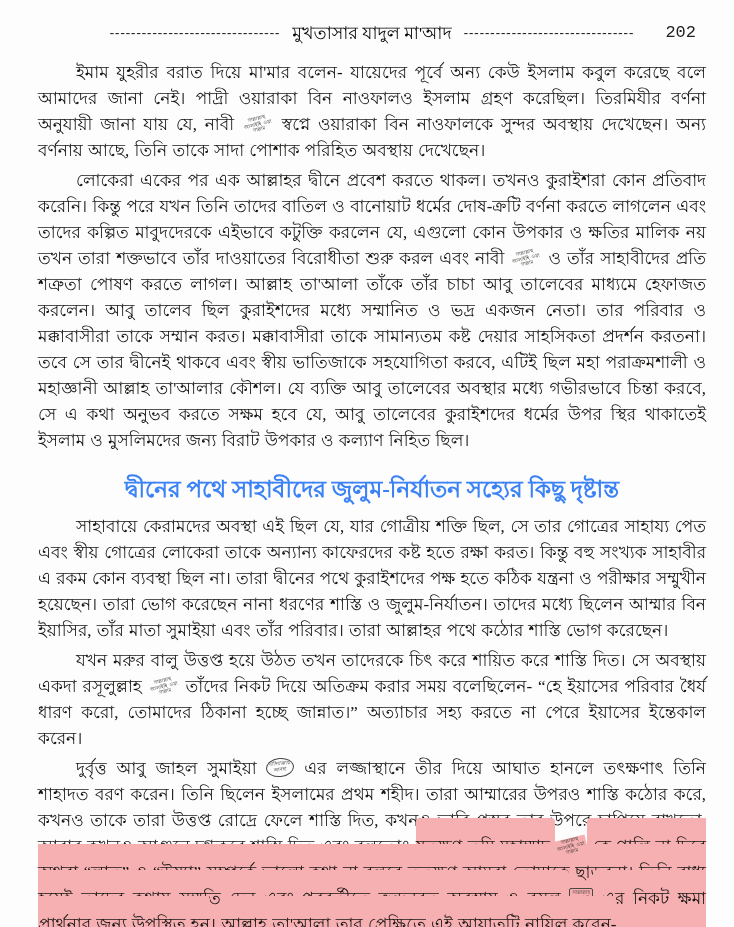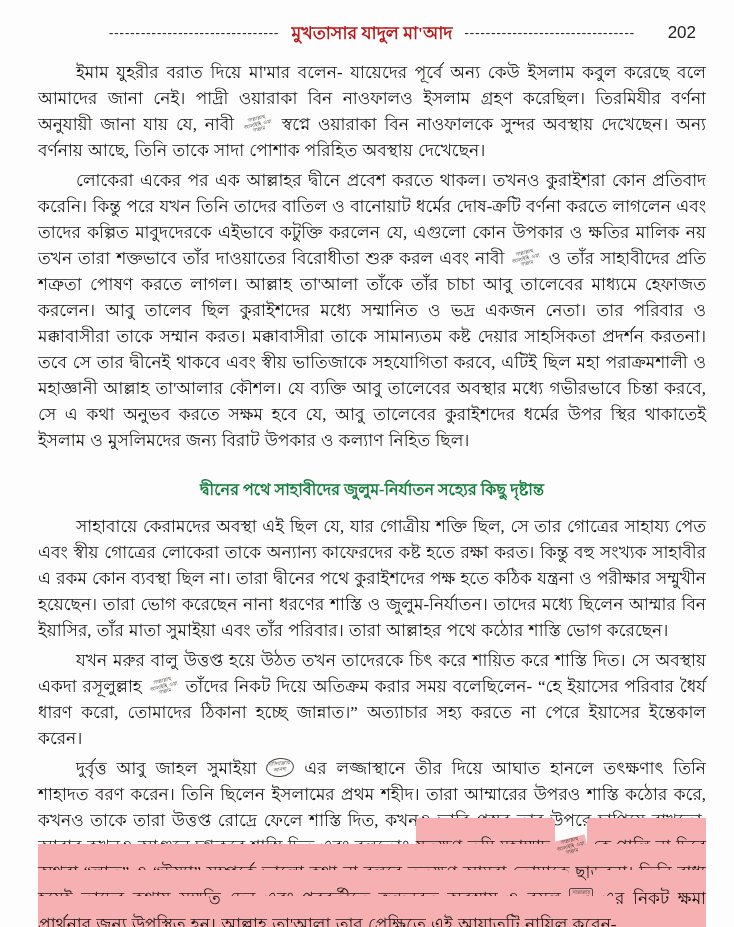--- a/index.html
+++ b/index.html
@@ -30,51 +30,51 @@
   }
   .rule-dashes {
     font-size: 13px;
     font-weight: bold;
     letter-spacing: 1px;
     color: #1d1b19;
     vertical-align: 2px;
   }
   .book-title {
     font-size: 17.5px;
-    font-weight: bold;
+    font-weight: normal;
     margin: 0 8px;
-    color: #b91c1c;
+    color: #000000;
   }
   .page-number {
     position: absolute;
     right: 14px;
     top: 0;
     font-size: 17px;
-    font-family: Liberation Sans, sans-serif;
+    font-family: Liberation Mono, monospace;
     color: #242220;
   }
   
   .page-body { }
   .para {
     margin: 4px;
     font-size: 17px;
     line-height: 26px;
     text-align: justify;
     text-indent: 38px;
     font-weight: 500;
     word-spacing: 1px;
   }
   .section-heading {
     margin: 22px 0 10px 0;
     text-align: center;
     text-indent: 0;
-    font-size: 16px;
+    font-size: 23px;
     line-height: 28px;
     font-weight: bold;
-    color: #15803d;
+    color: #3b82f6;
   }
   .txt { }
   .hl-text {
     background: var(--hl, #f6b0b2);
     border-radius: 4px;
     padding: 19px 0;
   }
   
   .stamp {
     display: inline-block;

